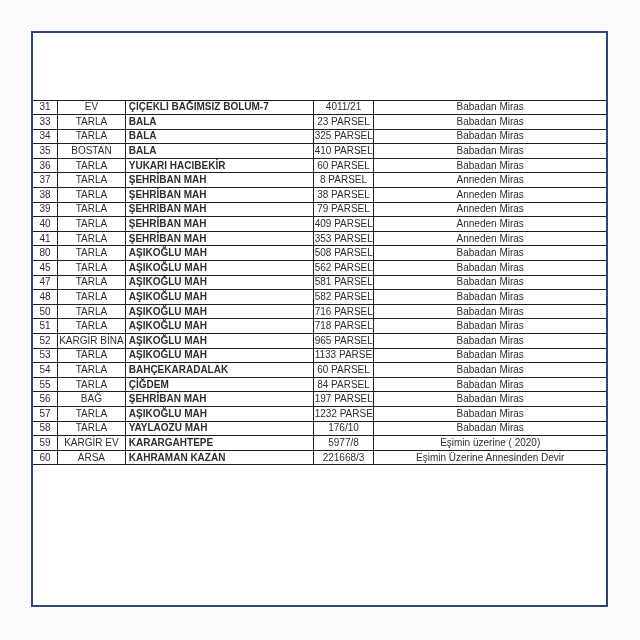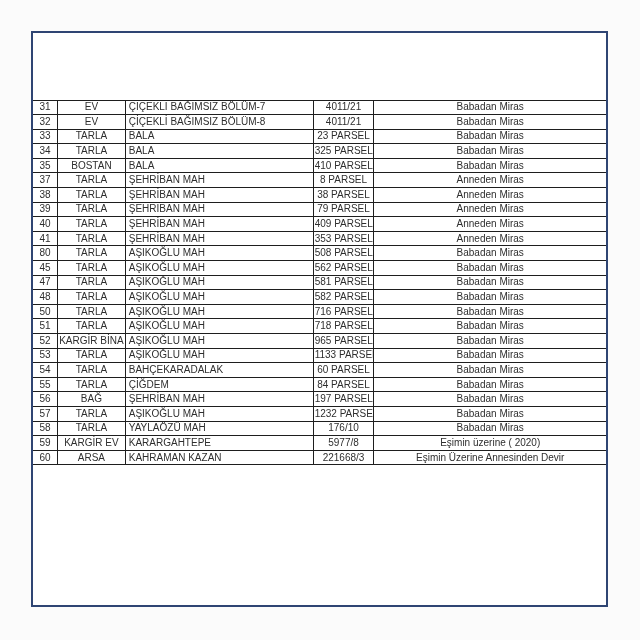--- a/index.html
+++ b/index.html
@@ -39,20 +39,21 @@
     padding: 0 1px;
     overflow: hidden;
     white-space: nowrap;
     vertical-align: middle;
   }
   table.assets td:first-child { border-left: none; }
   table.assets td:last-child  { border-right: none; }
   table.assets td.col-location {
     text-align: left;
     padding-left: 3px;
+    font-weight: bold;
   }
   .col-no       { width: 4.3%; }
   .col-type-w   { width: 11.8%; }
   .col-loc-w    { width: 32.8%; }
   .col-parcel-w { width: 10.6%; }
   .col-src-w    { width: 40.5%; }
 </style>
 </head>
 <body>
 
@@ -67,45 +68,45 @@
     </colgroup>
     <tbody>
         <tr>
           <td>31</td>
           <td>EV</td>
           <td class="col-location">ÇİÇEKLİ BAĞIMSIZ BÖLÜM-7</td>
           <td>4011/21</td>
           <td>Babadan Miras</td>
         </tr>
         <tr>
-          <td>32</td>
-          <td>EV</td>
-          <td class="col-location">ÇİÇEKLİ BAĞIMSIZ BÖLÜM-8</td>
-          <td>4011/21</td>
-          <td>Babadan Miras</td>
-        </tr>
-        <tr>
           <td>33</td>
           <td>TARLA</td>
           <td class="col-location">BALA</td>
           <td>23 PARSEL</td>
           <td>Babadan Miras</td>
         </tr>
         <tr>
           <td>34</td>
           <td>TARLA</td>
           <td class="col-location">BALA</td>
           <td>325 PARSEL</td>
           <td>Babadan Miras</td>
         </tr>
         <tr>
           <td>35</td>
           <td>BOSTAN</td>
           <td class="col-location">BALA</td>
           <td>410 PARSEL</td>
+          <td>Babadan Miras</td>
+        </tr>
+        <tr>
+          <td>36</td>
+          <td>TARLA</td>
+          <td class="col-location">YUKARI HACIBEKİR</td>
+          <td>60 PARSEL</td>
           <td>Babadan Miras</td>
         </tr>
         <tr>
           <td>37</td>
           <td>TARLA</td>
           <td class="col-location">ŞEHRİBAN MAH</td>
           <td>8 PARSEL</td>
           <td>Anneden Miras</td>
         </tr>
         <tr>

